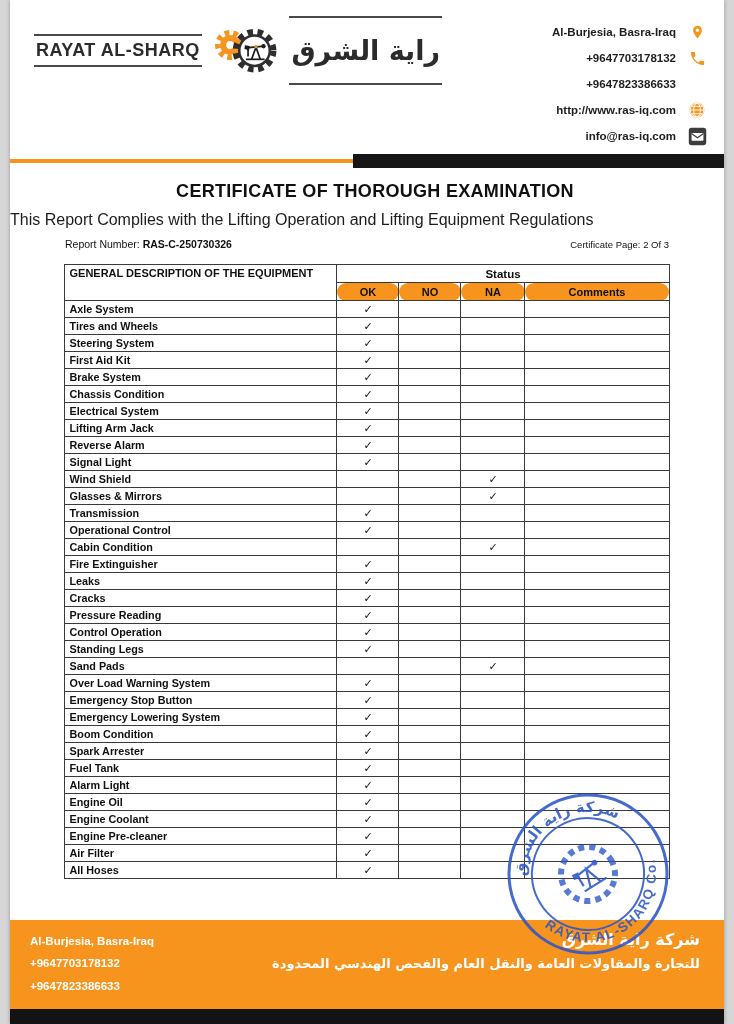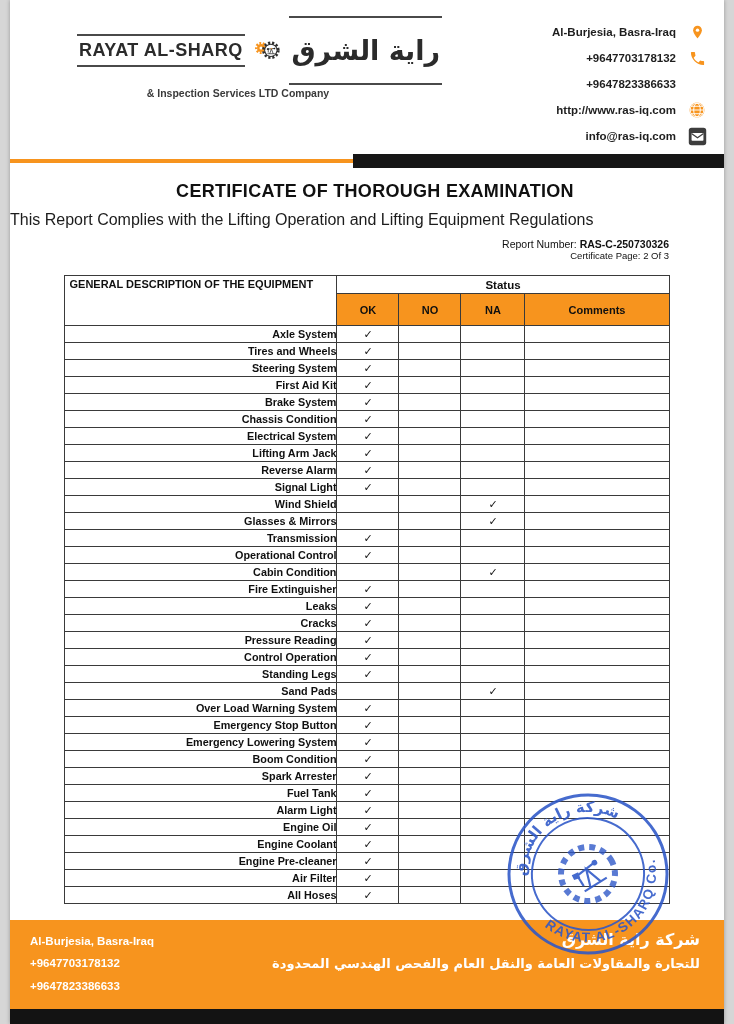--- a/index.html
+++ b/index.html
@@ -5,21 +5,21 @@
   * { box-sizing: border-box; margin: 0; padding: 0; }
   html,body { background:#d6d6d6; font-family:"Liberation Sans", sans-serif; }
   .page {
     width:714px; height:1024px; margin:0 auto; background:#fff;
     position:relative; display:flex; flex-direction:column; overflow:hidden;
     box-shadow:0 0 4px rgba(0,0,0,.3);
   }
   
   .hdr { display:flex; justify-content:space-between; padding:14px 16px 0 24px; }
   .logo-block { width:408px; }
-  .logo-row { display:flex; align-items:center; justify-content:center; gap:8px;margin-left:43px; }
+  .logo-row { display:flex; align-items:center; justify-content:center; gap:8px; }
   .brand-en {
     font-size:18px; font-weight:bold; letter-spacing:.5px; color:#2b2b2b;
     border-top:2px solid #4a4a4a; border-bottom:2px solid #4a4a4a; padding:4px 2px;
     white-space:nowrap;
   }
   .brand-ar {
     font-size:27px; font-weight:bold; color:#2b2b2b; font-family:"DejaVu Sans", sans-serif;
     border-top:2px solid #4a4a4a; border-bottom:2px solid #4a4a4a; padding:17px 2px;
     white-space:nowrap;
   }
@@ -30,31 +30,31 @@
   .contact-text { font-size:11.5px; font-weight:bold; color:#1e1e1e; }
   .icon-slot { width:22px; display:flex; justify-content:center; align-items:center; }
   
   .divider { position:relative; height:16px; margin-top:7px; }
   .divider .oline { position:absolute; left:0; right:0; top:6px; height:4px; background:#F7941E; }
   .divider .bbar { position:absolute; right:0; width:52%; top:1px; height:14px; background:#161616; }
   
   .doc-title { text-align:center; font-size:18px; font-weight:bold; color:#101010; margin-top:12px; letter-spacing:.3px;margin-left:16px; }
   .doc-subtitle { font-size:16px; color:#1c1c1c; margin-top:9px; }
   
-  .report-row { width:604px; margin:9px auto 2px; display:flex; justify-content:space-between; align-items:flex-end;flex-direction:column; }
+  .report-row { width:604px; margin:9px auto 2px; display:flex; justify-content:space-between; align-items:flex-end; }
   .report-left { font-size:10.5px; color:#111; }
   .report-left .val { font-weight:bold; }
   .report-right { font-size:9.5px; color:#111; }
   
   table.equip { width:604px; margin:12px auto; border-collapse:collapse; table-layout:fixed; }
   table.equip th, table.equip td { border:1px solid #3a3a3a; }
   th.eq-head { text-align:left; vertical-align:top; padding:2px 0 0 4px; font-size:11px; color:#101010; }
   th.status-head { text-align:center; font-size:11.5px; color:#101010; height:18px; }
-  tr.orange th { background:#F7941E; color:#101010; font-size:11px; height:32px; text-align:center; }
-  td.cell-name { font-weight:bold; font-size:10.8px; color:#101010; padding-left:4px; height:17px;text-align:right; }
+  tr.orange th { background:#F7941E; color:#101010; font-size:11px; height:18px; text-align:center;border-radius:9px; }
+  td.cell-name { font-weight:bold; font-size:10.8px; color:#101010; padding-left:4px; height:17px; }
   td.cell-mark { text-align:center; font-size:11px; color:#101010; }
   td.cell-comment { }
   
   .stamp { position:absolute; left:492px; top:788px; width:172px; height:172px;
            transform:rotate(-32deg); opacity:.88; pointer-events:none; }
   
   .ftr { margin-top:auto; }
   .ftr-orange { background:#F7941E; display:flex; justify-content:space-between;
                 padding:10px 24px 12px 20px; }
   .ftr-left { color:#fff; font-size:11.5px; font-weight:bold; line-height:1.95; }
@@ -87,21 +87,20 @@
             <path d="M58 54 L64 37 L70 54"></path>
             <path d="M51.5 38 L75 35.5"></path>
             <path d="M53 39 V50"></path>
           </g>
           <path d="M48.5 34.5 l7 .8 l-1.2 6 l-6.2-1.6 z" fill="#1c1c1c"></path>
           <circle cx="74.5" cy="35.8" r="3" fill="#1c1c1c"></circle>
           <circle cx="64" cy="36.5" r="2.2" fill="#F7941E"></circle>
         </svg>
         <span class="brand-ar">راية الشرق</span>
       </div>
-      <div class="tagline">&amp; Inspection Services LTD Company</div>
     </div>
 
     <div class="contact">
       <div class="contact-row">
         <span class="contact-text">Al-Burjesia, Basra-Iraq</span>
         <span class="icon-slot">
           <svg viewBox="0 0 24 24" width="15" height="18">
               <path d="M12 2C8.1 2 5 5.1 5 9c0 5.2 7 13 7 13s7-7.8 7-13c0-3.9-3.1-7-7-7z" fill="#F7941E"></path>
               <circle cx="12" cy="9" r="2.7" fill="#fff"></circle>
             </svg>

